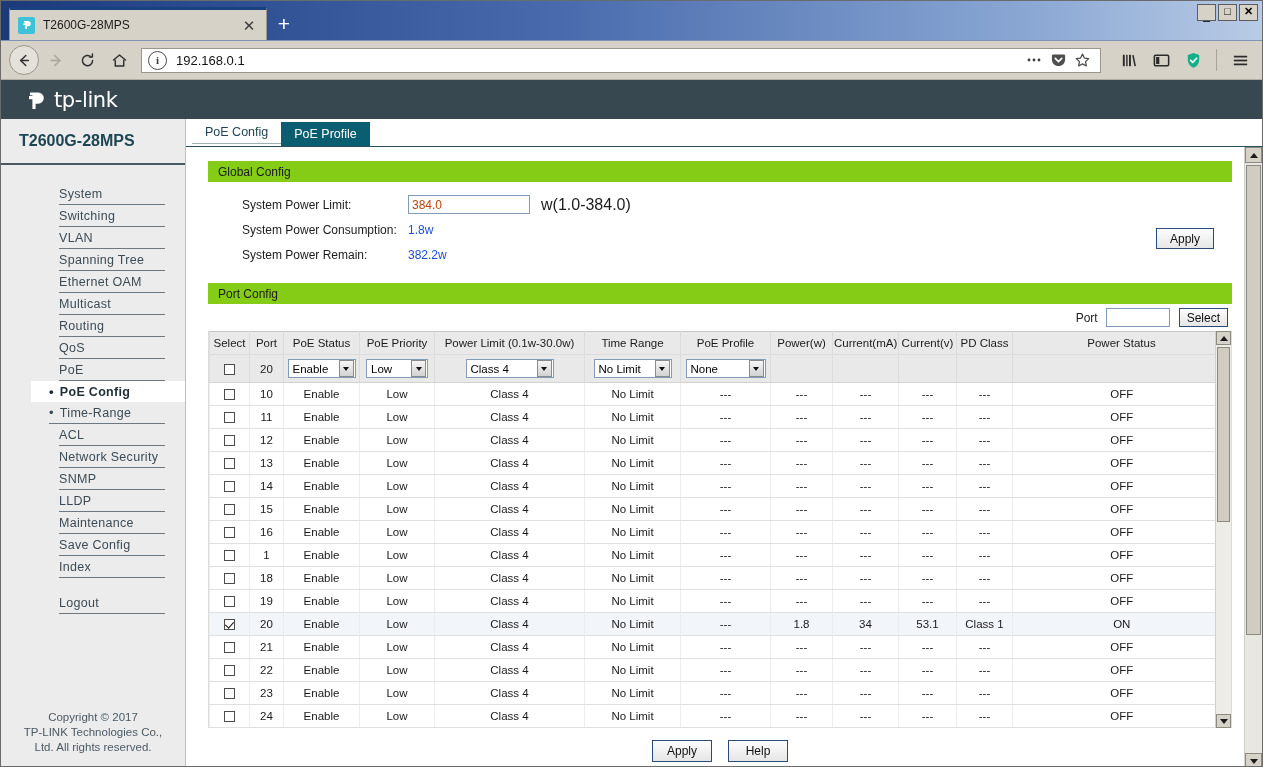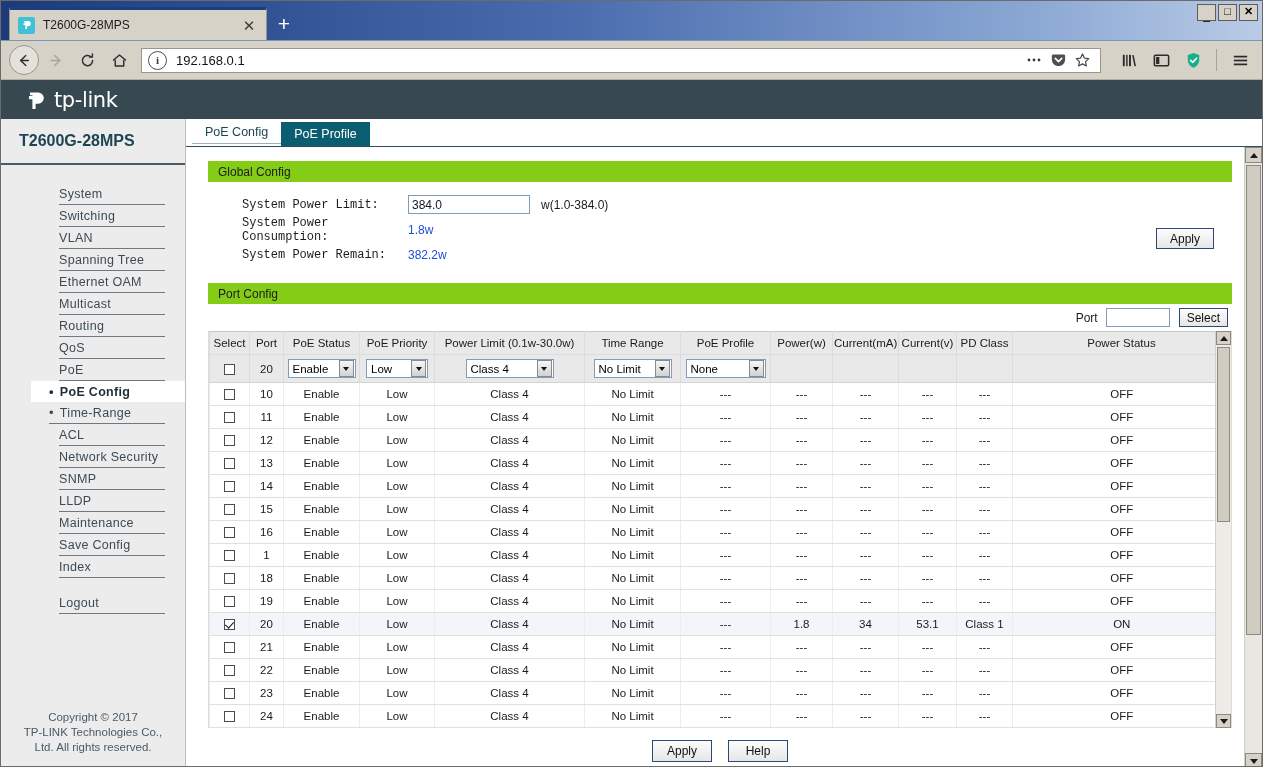--- a/index.html
+++ b/index.html
@@ -100,26 +100,26 @@
   .sbtrack{flex:1;background:#e9e7e1;position:relative;}
   .sbthumb{position:absolute;left:1px;right:1px;top:2px;height:500px;background:#d0ccc2;
     border:1px solid #8e8a80;box-sizing:border-box;cursor:pointer;}
 
   
   .panelhdr{height:21px;background:#84cc16;display:flex;align-items:center;
     padding-left:10px;font-size:12px;color:#1c1c1c;font-family:"Liberation Sans",sans-serif;}
 
   .globalbox{position:relative;padding:10px 0 16px 0;}
   .frow{display:flex;align-items:center;height:25px;font-size:12px;color:#1c1c1c;}
-  .flabel{width:200px;padding-left:34px;box-sizing:border-box;font-size:12px;color:#1c1c1c;font-family:Liberation Mono, monospace;}
+  .flabel{width:200px;padding-left:34px;box-sizing:border-box;font-size:12px;color:#1c1c1c;}
   .fvalue{font-size:12px;color:#1d4ed8;}
   .tinput{width:122px;height:19px;border:1px solid #7f9db9;background:#fff;
-    font-size:12px;padding:0 3px;box-sizing:border-box;color:#0f172a;
+    font-size:12px;padding:0 3px;box-sizing:border-box;color:#c2410c;
     font-family:"Liberation Sans",sans-serif;}
-  .unit{margin-left:11px;font-size:12px;color:#1c1c1c;}
+  .unit{margin-left:11px;font-size:16px;color:#1c1c1c;}
   .btn{min-width:58px;height:21px;background:linear-gradient(to bottom,#fdfdfd,#e6e6e6);
     border:1px solid #2a4a7a;font-size:12px;color:#111;cursor:pointer;
     font-family:"Liberation Sans",sans-serif;display:inline-flex;
     align-items:center;justify-content:center;padding:0 10px;box-sizing:border-box;}
   .apply-right{position:absolute;right:18px;top:46px;}
 
   
   .portbox{margin-top:8px;}
   .searchrow{height:27px;display:flex;align-items:center;justify-content:flex-end;
     padding-right:4px;background:#fff;}

